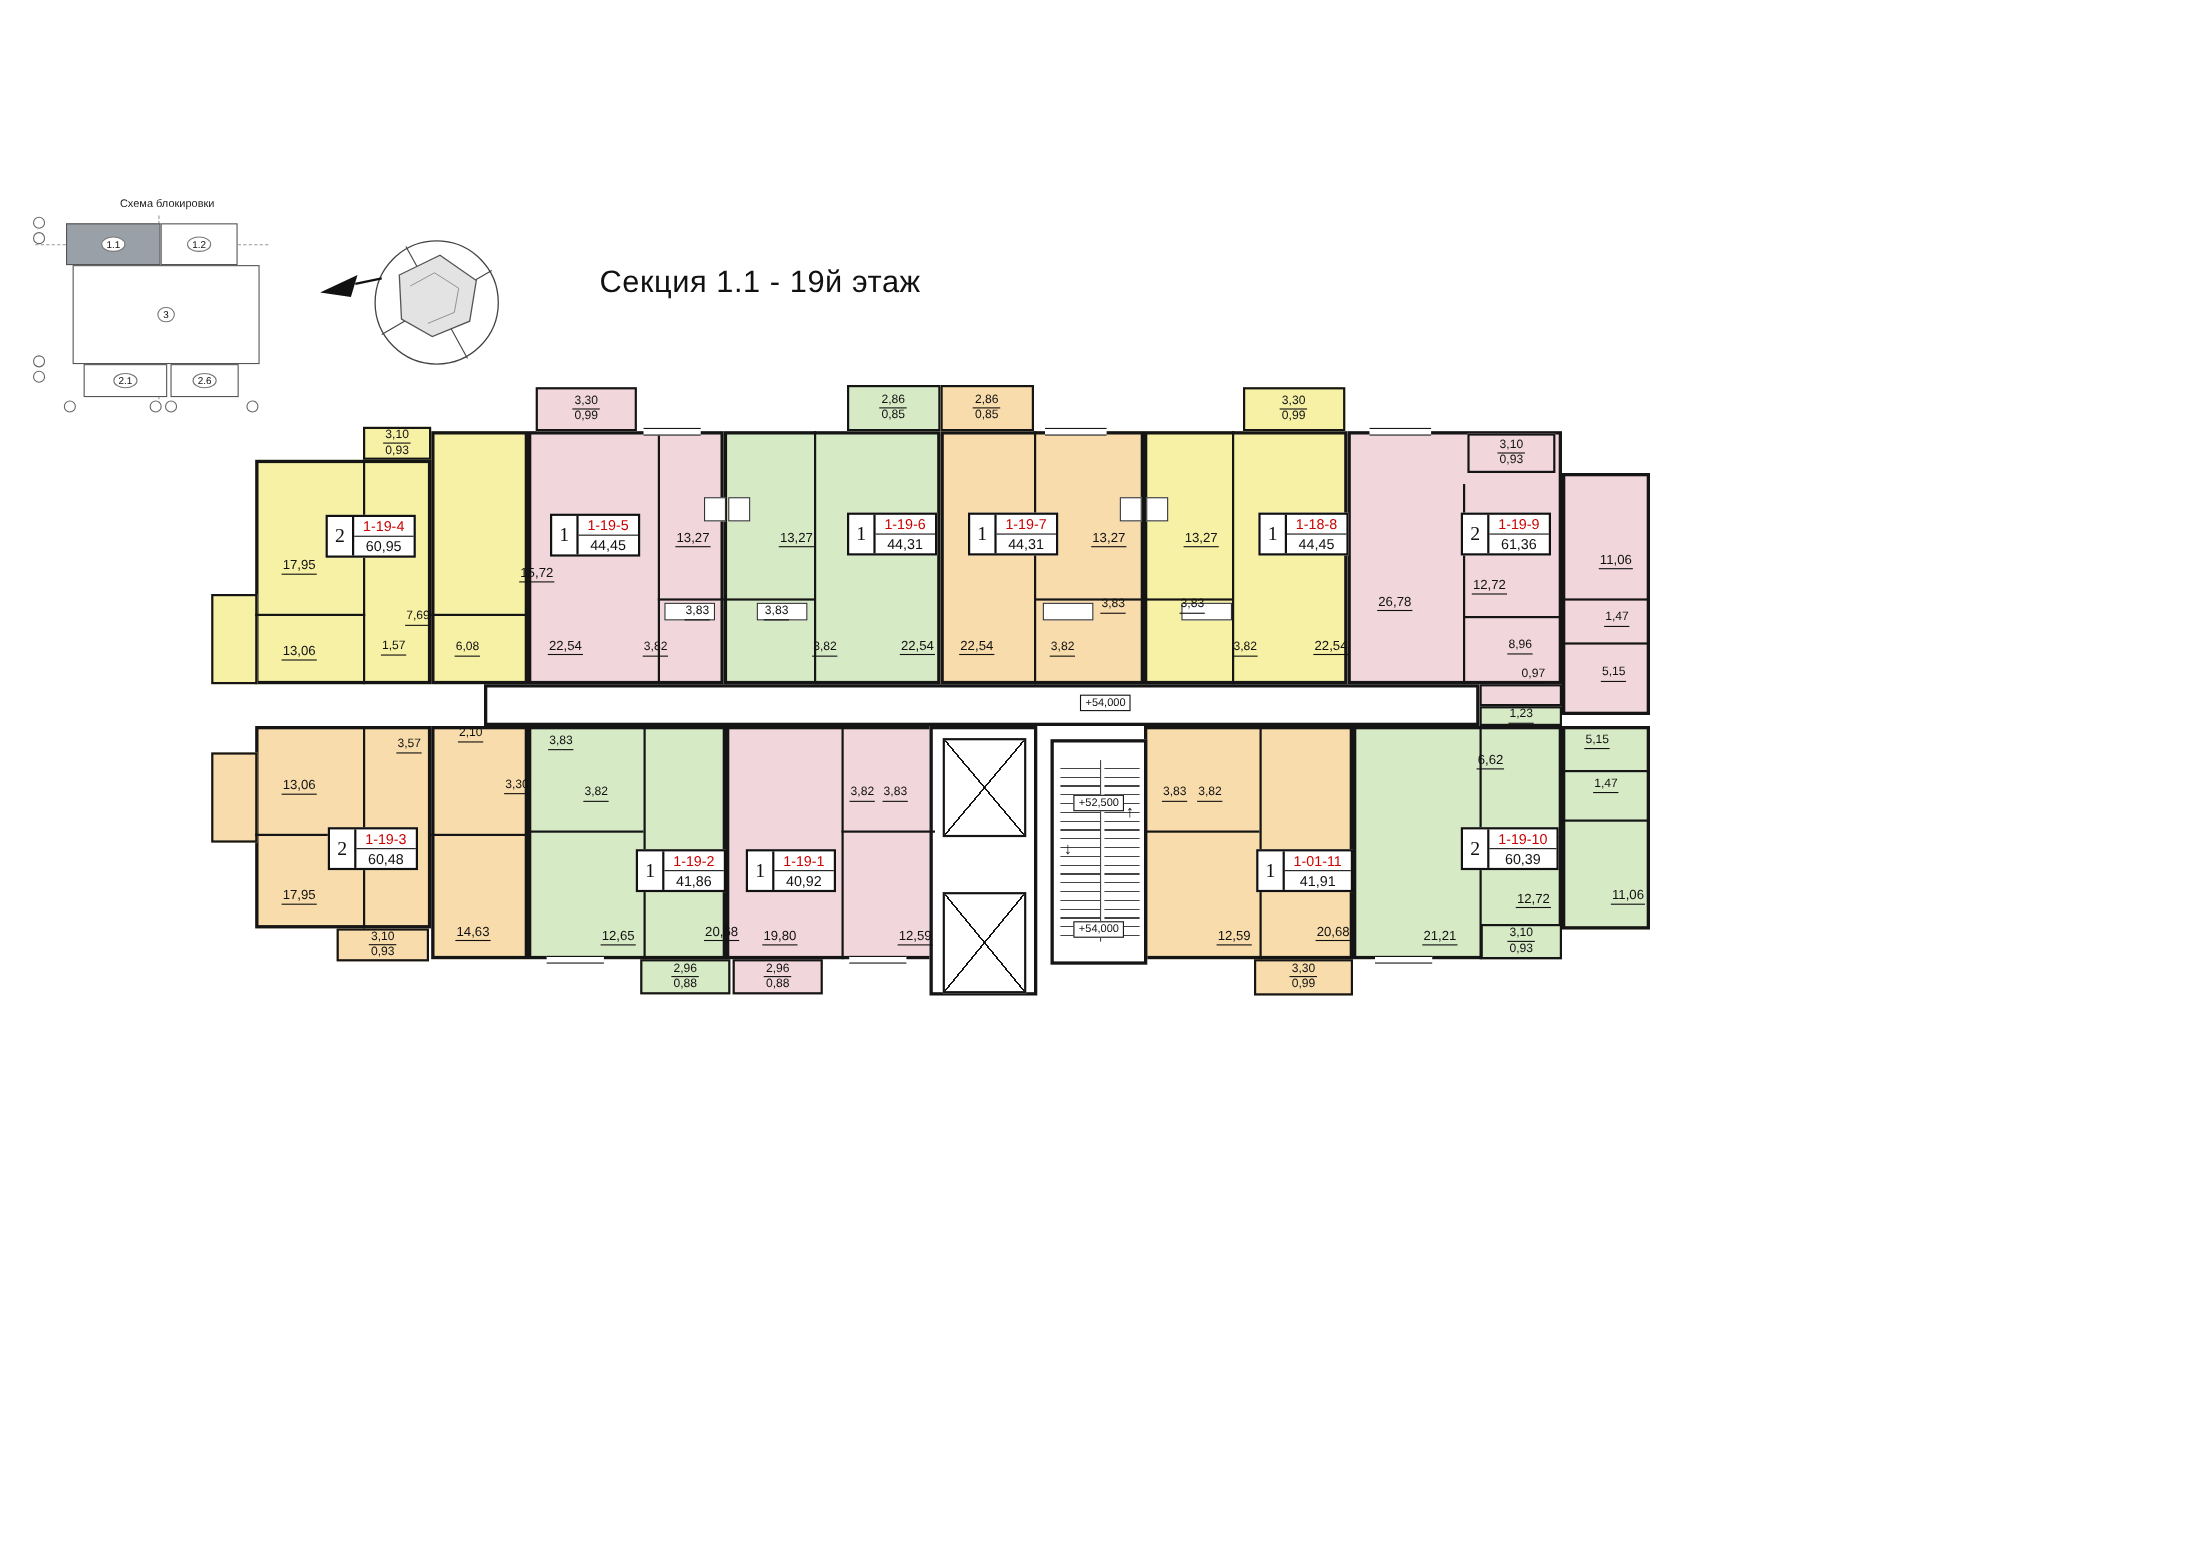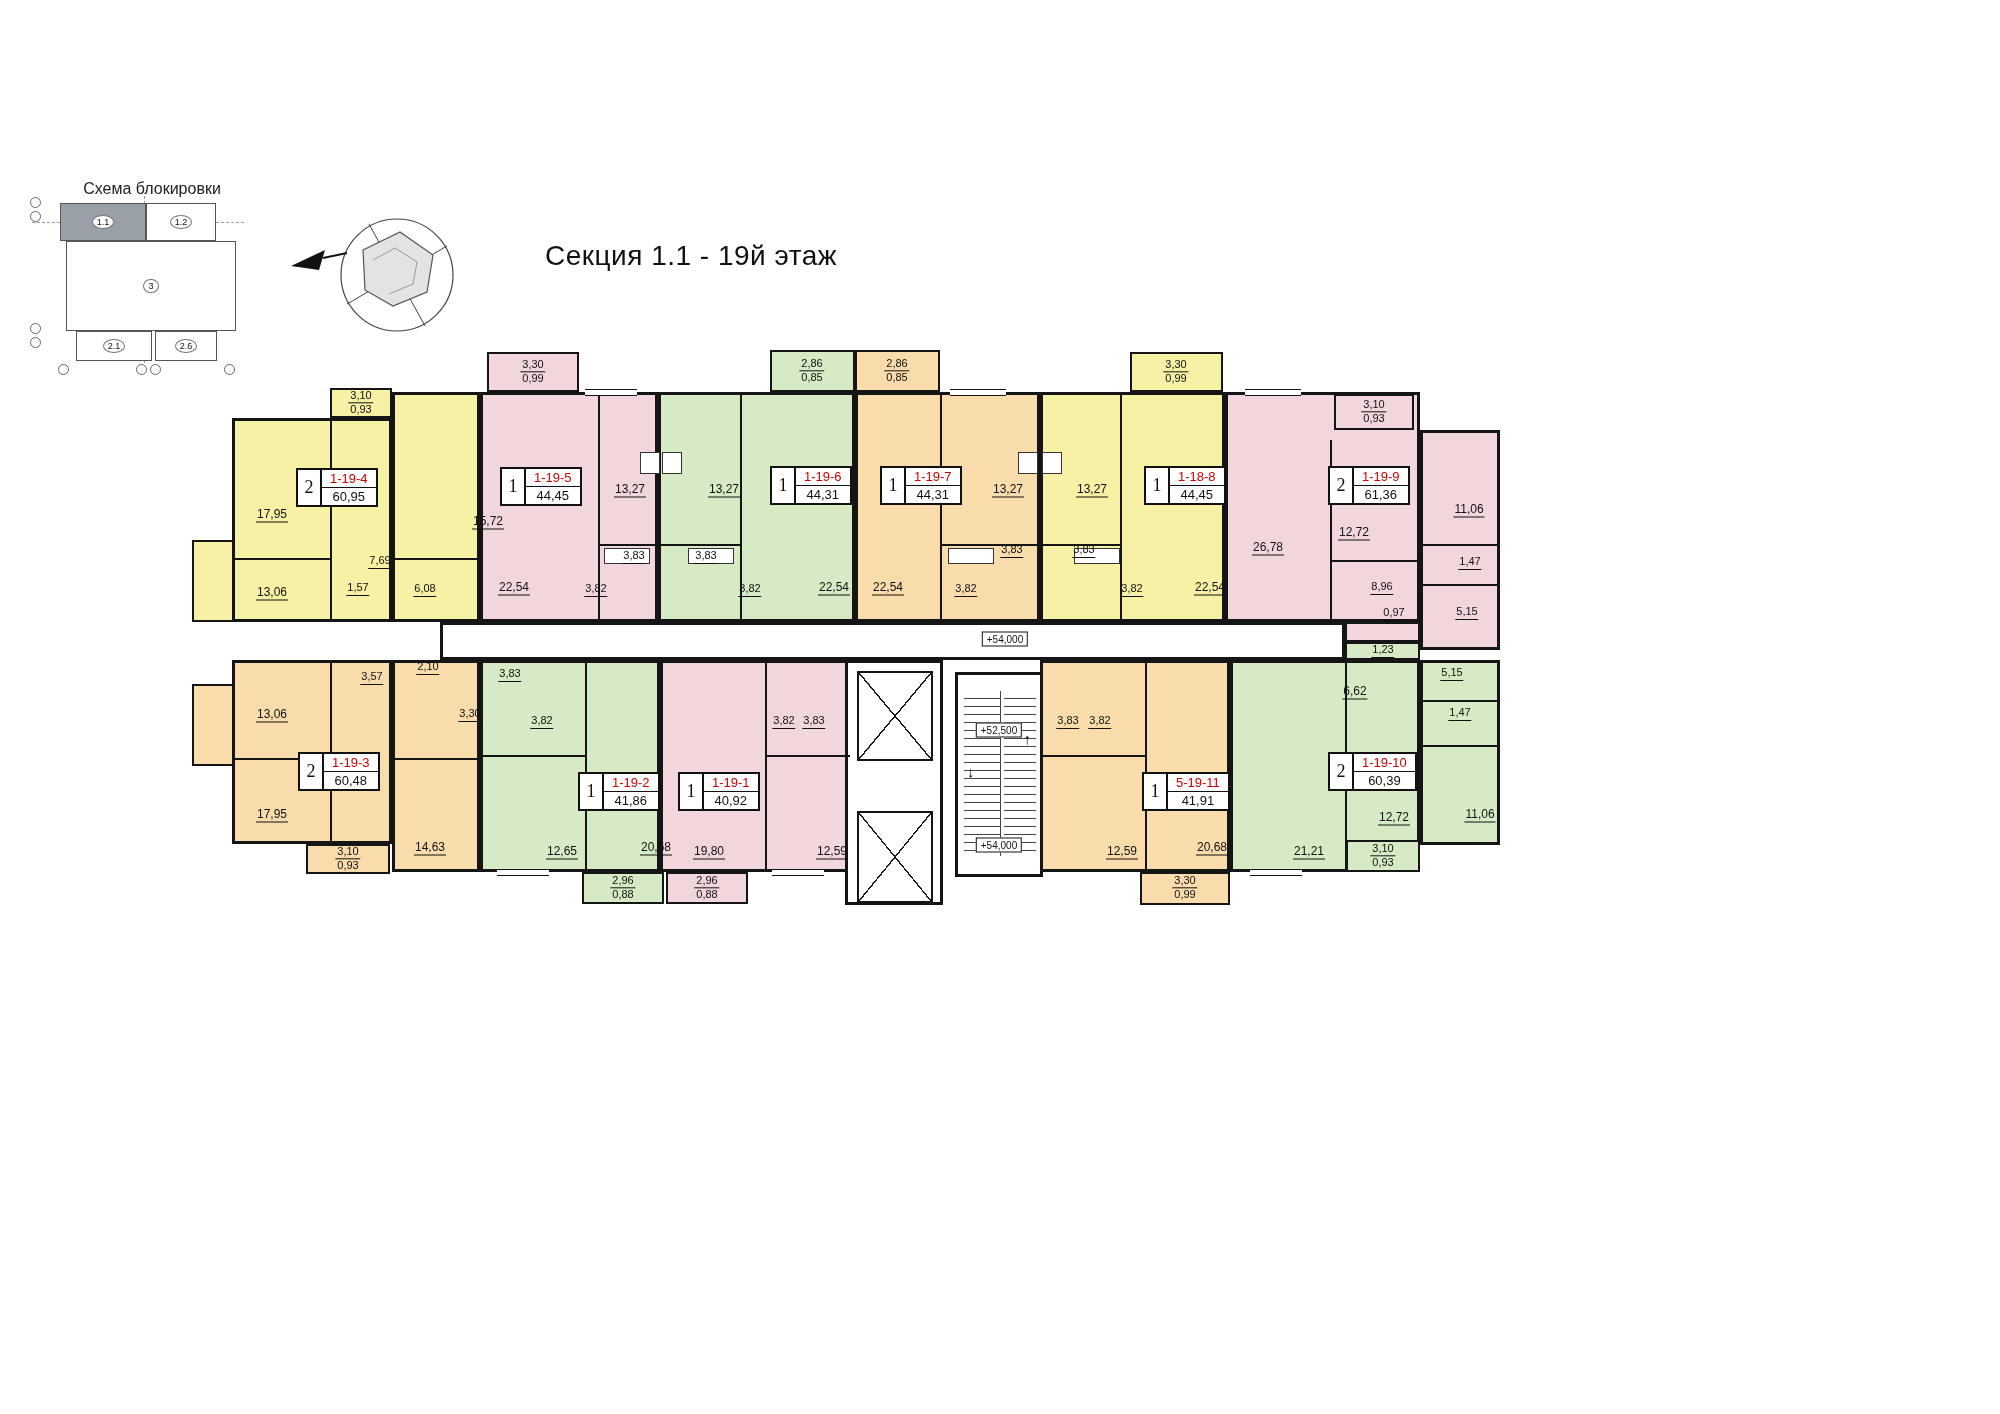--- a/index.html
+++ b/index.html
@@ -28,21 +28,21 @@
   .frac b,.frac i{display:block;font-weight:normal;font-style:normal;}
   .frac b{border-bottom:1px solid #111;padding:0 2px;}
   .aptbox{position:absolute;display:flex;background:#fff;border:2px solid #111;z-index:11;}
   .aptbox .rc{width:24px;display:flex;align-items:center;justify-content:center;font-size:18px;font-family:"Liberation Serif",serif;border-right:2px solid #111;}
   .aptbox .meta{display:flex;flex-direction:column;}
   .aptbox .aid{color:#c00;font-size:13px;font-weight:normal;padding:1px 8px;border-bottom:1px solid #111;text-align:center;white-space:nowrap;}
   .aptbox .aar{font-size:13px;font-style:normal;text-align:center;padding:1px 8px;}
   .elev{position:absolute;transform:translate(-50%,-50%);background:#fff;border:1px solid #111;font-size:10px;line-height:13px;padding:0 4px;white-space:nowrap;z-index:11;}
   
   .scheme{position:absolute;left:30px;top:180px;width:222px;height:205px;font-size:10px;z-index:1;}
-  .scheme-title{position:absolute;transform:translateX(-50%);font-size:16px;color:#222;white-space:nowrap;}
+  .scheme-title{position:absolute;transform:translateX(-50%);font-size:10px;color:#222;white-space:nowrap;}
   .sec{position:absolute;border:1.5px solid #555;display:flex;align-items:center;justify-content:center;background:#fff;}
   .sec span{border:1px solid #777;border-radius:50%;padding:0 4px;font-size:9px;line-height:12px;background:#fff;}
   .dash{position:absolute;border-top:1px dashed #999;}
   .dashv{position:absolute;border-left:1px dashed #999;}
   .axc{position:absolute;width:11px;height:11px;border:1px solid #666;border-radius:50%;background:#fff;}
 </style>
 </head>
 <body>
 
 <div class="scheme">
@@ -343,21 +343,21 @@
 <div class="aptbox" style="left:678px;top:772px">
     <span class="rc">1</span>
     <span class="meta">
       <b class="aid">1-19-1</b>
       <i class="aar">40,92</i>
     </span>
   </div>
 <div class="aptbox" style="left:1142px;top:772px">
     <span class="rc">1</span>
     <span class="meta">
-      <b class="aid">5-19-11</b>
+      <b class="aid">1-01-11</b>
       <i class="aar">41,91</i>
     </span>
   </div>
 <div class="aptbox" style="left:1328px;top:752px">
     <span class="rc">2</span>
     <span class="meta">
       <b class="aid">1-19-10</b>
       <i class="aar">60,39</i>
     </span>
   </div>

